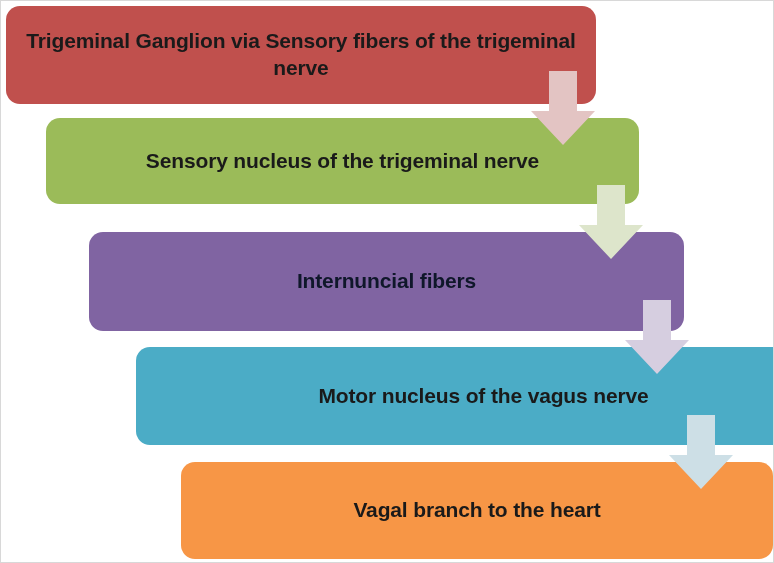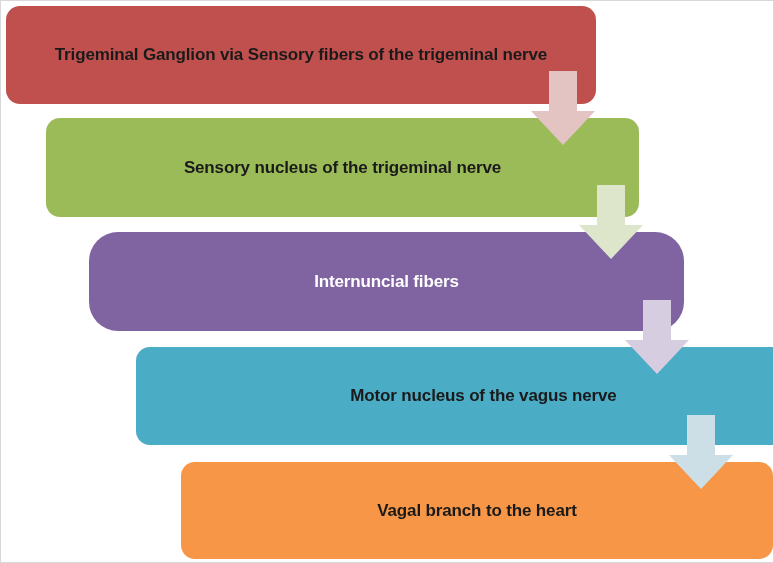--- a/index.html
+++ b/index.html
@@ -23,21 +23,21 @@
   .node {
     position: absolute;
     box-sizing: border-box;
     border-radius: 14px;
     display: flex;
     align-items: center;
     justify-content: center;
     text-align: center;
     color: #1a1a1a;
     font-weight: bold;
-    font-size: 17px;
+    font-size: 21px;
     line-height: 1.28;
     letter-spacing: -0.15px;
     padding: 4px 18px;
     z-index: 1;
   }
   .node-label {
     display: block;
     width: 100%;
   }
   .arrow {
@@ -71,24 +71,24 @@
       </svg>
     </div>
     <div class="arrow" style="left: 668px; top: 414px; width: 64px; height: 74px;">
       <svg viewBox="0 0 64 74" preserveAspectRatio="none" xmlns="http://www.w3.org/2000/svg">
         <path d="M18 0 H46 V40 H64 L32 74 L0 40 H18 Z" fill="#CDDFE6"></path>
       </svg>
     </div>
     <div class="node" style="left: 5px; top: 5px; width: 590px; height: 98px; background: rgb(192, 80, 77); color: rgb(26, 26, 26);">
       <span class="node-label">Trigeminal Ganglion via Sensory fibers of the trigeminal nerve</span>
     </div>
-    <div class="node" style="left: 45px; top: 117px; width: 593px; height: 99px; background: rgb(155, 187, 89); color: rgb(26, 26, 26);">
+    <div class="node" style="left: 45px; top: 117px; width: 593px; height: 86px; background: rgb(155, 187, 89); color: rgb(26, 26, 26);">
       <span class="node-label">Sensory nucleus of the trigeminal nerve</span>
     </div>
-    <div class="node" style="left: 88px; top: 231px; width: 595px; height: 99px; background: rgb(128, 100, 162); color: #ffffff; border-radius: 29px;">
+    <div class="node" style="left: 88px; top: 231px; width: 595px; height: 99px; background: rgb(128, 100, 162); color: #0f172a;">
       <span class="node-label">Internuncial fibers</span>
     </div>
     <div class="node" style="left: 135px; top: 346px; width: 695px; height: 98px; background: rgb(75, 172, 198); color: rgb(26, 26, 26);">
       <span class="node-label">Motor nucleus of the vagus nerve</span>
     </div>
     <div class="node" style="left: 180px; top: 461px; width: 592px; height: 97px; background: rgb(247, 150, 70); color: rgb(26, 26, 26);">
       <span class="node-label">Vagal branch to the heart</span>
     </div>
   </div>
 

